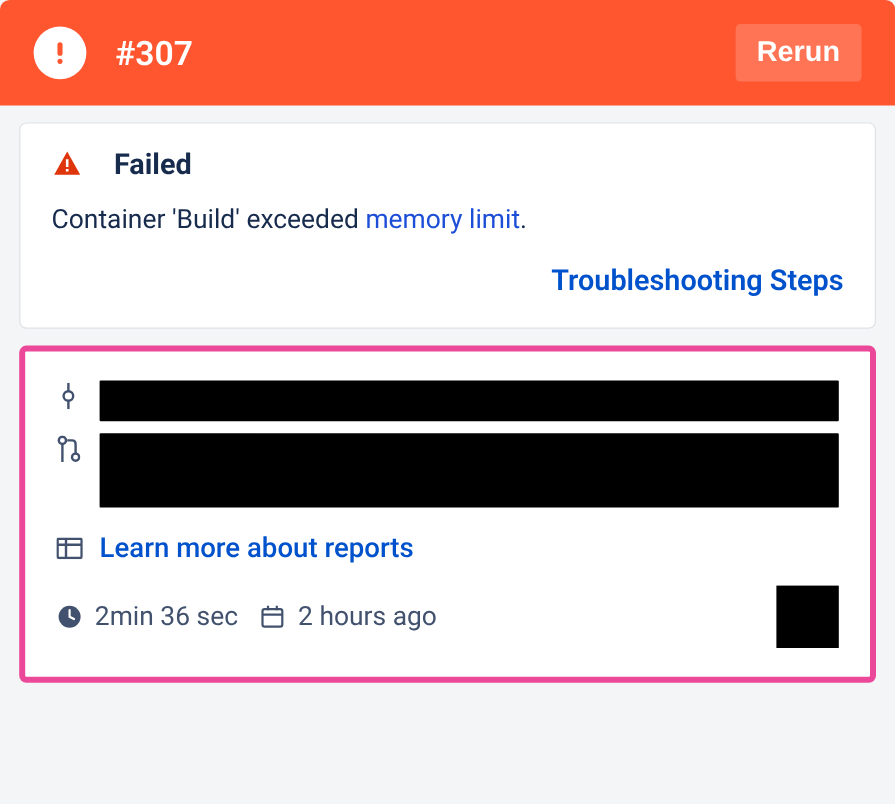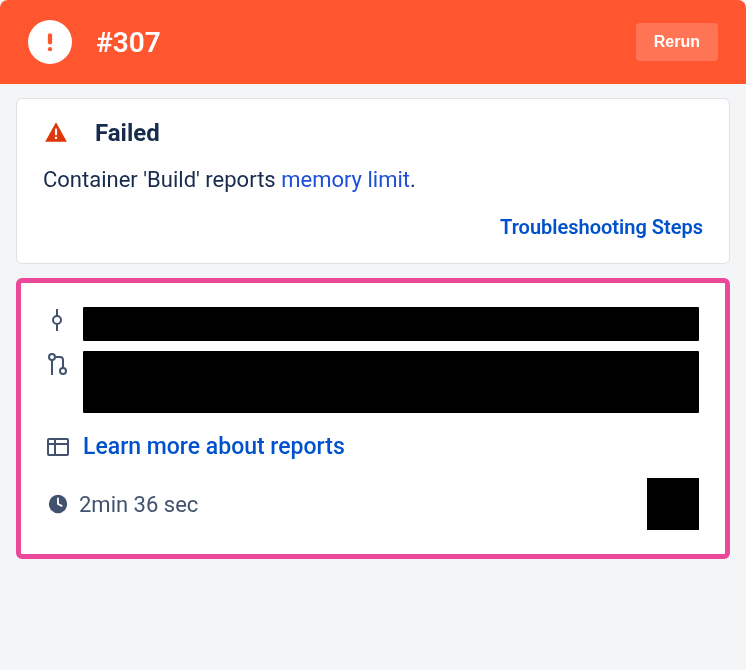--- a/index.html
+++ b/index.html
@@ -43,21 +43,21 @@
     color: #ffffff;
     font-size: 28px;
     font-weight: 600;
   }
   .rerun-btn {
     background: rgba(255,255,255,0.18);
     color: #ffffff;
     border: none;
     border-radius: 4px;
     padding: 10px 18px;
-    font-size: 16px;
+    font-size: 24px;
     font-weight: 600;
     cursor: pointer;
   }
   .card {
     background: #ffffff;
     border: 1px solid #dfe1e6;
     border-radius: 6px;
     margin: 14px 16px 0 16px;
     padding: 20px 26px 20px 26px;
   }
@@ -84,21 +84,21 @@
     color: #172b4d;
     line-height: 1.5;
   }
   .message a {
     color: #1d4ed8;
     text-decoration: none;
   }
   .links-block {
     text-align: right;
     margin-top: 16px;
-    font-size: 20px;
+    font-size: 24px;
     font-weight: 600;
     line-height: 1.55;
   }
   .links-block a {
     color: #0052cc;
     text-decoration: none;
     display: inline-block;
   }
   .meta-row {
     display: flex;
@@ -179,21 +179,21 @@
       <span>
         <svg width="26" height="26" viewBox="0 0 24 24">
           <path d="M12 2 L22 20 L2 20 Z" fill="#de350b"></path>
           <rect x="11" y="8" width="2" height="6" fill="#ffffff"></rect>
           <rect x="11" y="15.5" width="2" height="2" fill="#ffffff"></rect>
         </svg>
       </span>
       <span class="status-text">Failed</span>
     </div>
     <div class="message">
-      <span>Container 'Build' reports </span><a href="#">memory limit</a><span>.</span>
+      <span>Container 'Build' exceeded </span><a href="#">memory limit</a><span>.</span>
     </div>
     <div class="links-block">
       <a href="#">Troubleshooting Steps</a><br>
     </div>
   </div>
 
   <div class="card2">
 
     <div class="meta-row">
       <span class="icon">
@@ -232,19 +232,30 @@
     <div class="footer-row">
       <div class="group">
         <span>
           <svg width="22" height="22" viewBox="0 0 24 24" fill="#42526e">
             <circle cx="12" cy="12" r="10"></circle>
             <path d="M12 6 V12 L16 14" stroke="#ffffff" stroke-width="2" fill="none" stroke-linecap="round"></path>
           </svg>
         </span>
         <span>2min 36 sec</span>
       </div>
+      <div class="group" style="margin-left:18px">
+        <span>
+          <svg width="22" height="22" viewBox="0 0 24 24" stroke="#42526e" stroke-width="2" fill="none">
+            <rect x="3" y="5" width="18" height="16" rx="2"></rect>
+            <line x1="3" y1="10" x2="21" y2="10"></line>
+            <line x1="8" y1="2" x2="8" y2="6"></line>
+            <line x1="16" y1="2" x2="16" y2="6"></line>
+          </svg>
+        </span>
+        <span>2 hours ago</span>
+      </div>
       <div class="spacer"></div>
       <div class="square-black"></div>
     </div>
 
   </div>
 
 </div>
 
 </body></html>

